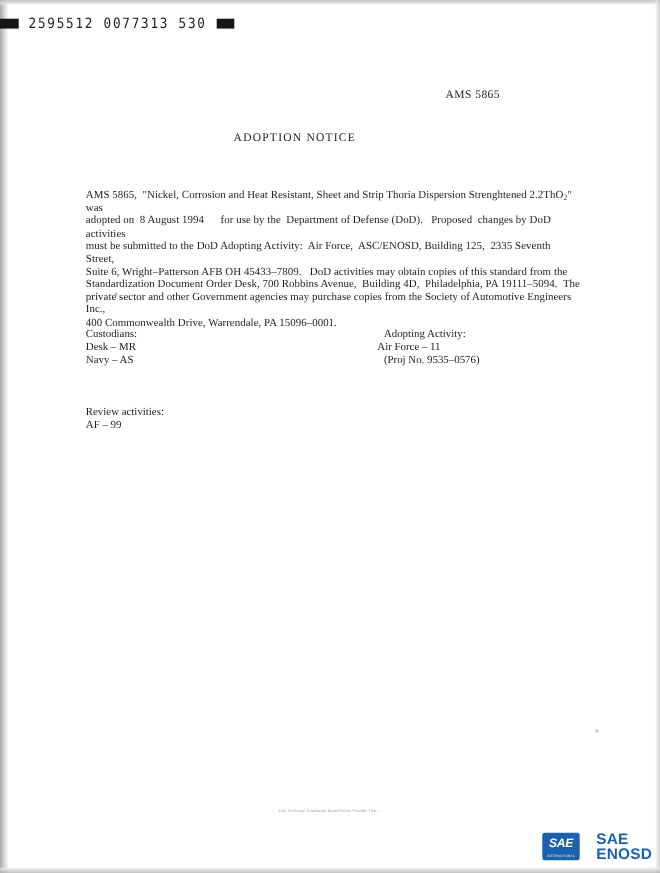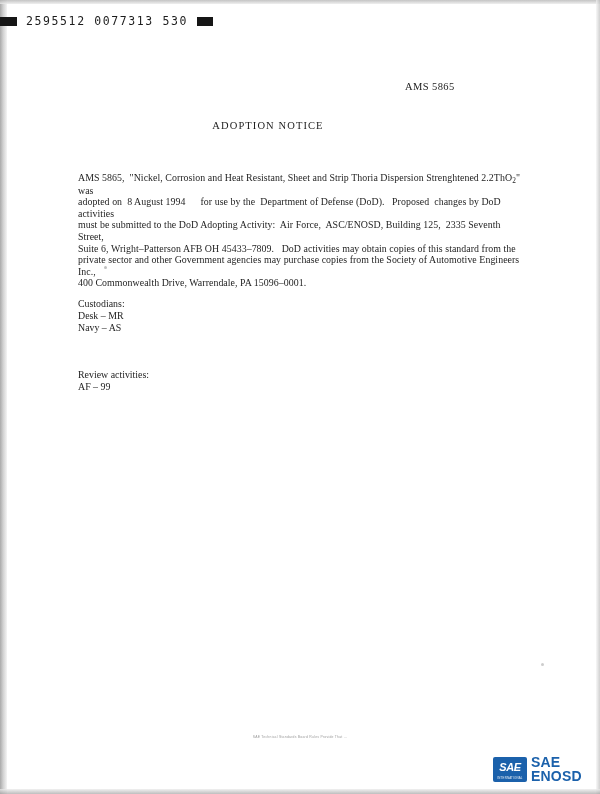--- a/index.html
+++ b/index.html
@@ -199,21 +199,21 @@
     font-family: "Liberation Sans", sans-serif;
   }
 
   
   .sae-logo {
     position: absolute;
     left: 493px;
     top: 755px;
     display: flex;
     align-items: center;
-    gap: 4px;
+    gap: 15px;
   }
   .sae-mark {
     position: relative;
     width: 34px;
     height: 25px;
     background: #1b61ab;
     border-radius: 2px;
     overflow: hidden;
     flex: none;
   }
@@ -270,33 +270,39 @@
 
   <div class="doc-number">AMS 5865</div>
 
   <div class="notice-title">ADOPTION NOTICE</div>
 
   <div class="body-block">
     <div class="body-line"><span>AMS 5865,  "Nickel, Corrosion and Heat Resistant, Sheet and Strip Thoria Dispersion Strenghtened 2.2ThO</span><sub>2</sub><span>"  was</span></div>
     <div class="body-line">adopted on  8 August 1994      for use by the  Department of Defense (DoD).   Proposed  changes by DoD activities</div>
     <div class="body-line">must be submitted to the DoD Adopting Activity:  Air Force,  ASC/ENOSD, Building 125,  2335 Seventh Street,</div>
     <div class="body-line">Suite 6, Wright–Patterson AFB OH 45433–7809.   DoD activities may obtain copies of this standard from the</div>
+    <div class="body-line">Standardization Document Order Desk, 700 Robbins Avenue,  Building 4D,  Philadelphia, PA 19111–5094.  The</div>
     <div class="body-line">private sector and other Government agencies may purchase copies from the Society of Automotive Engineers Inc.,</div>
     <div class="body-line">400 Commonwealth Drive, Warrendale, PA 15096–0001.</div>
   </div>
 
   <div class="speck speck-a"></div>
   <div class="speck speck-b"></div>
 
   <div class="custodians-block">
     <div class="info-line">Custodians:</div>
     <div class="info-line">Desk – MR</div>
     <div class="info-line">Navy – AS</div>
   </div>
 
+  <div class="adopting-block">
+    <div class="info-line indent">Adopting Activity:</div>
+    <div class="info-line">Air Force – 11</div>
+    <div class="info-line indent">(Proj No. 9535–0576)</div>
+  </div>
 
   <div class="review-block">
     <div class="info-line">Review activities:</div>
     <div class="info-line">AF – 99</div>
   </div>
 
 
   <div class="microtext">SAE Technical Standards Board Rules Provide That ...</div>
 
   <div class="sae-logo">

